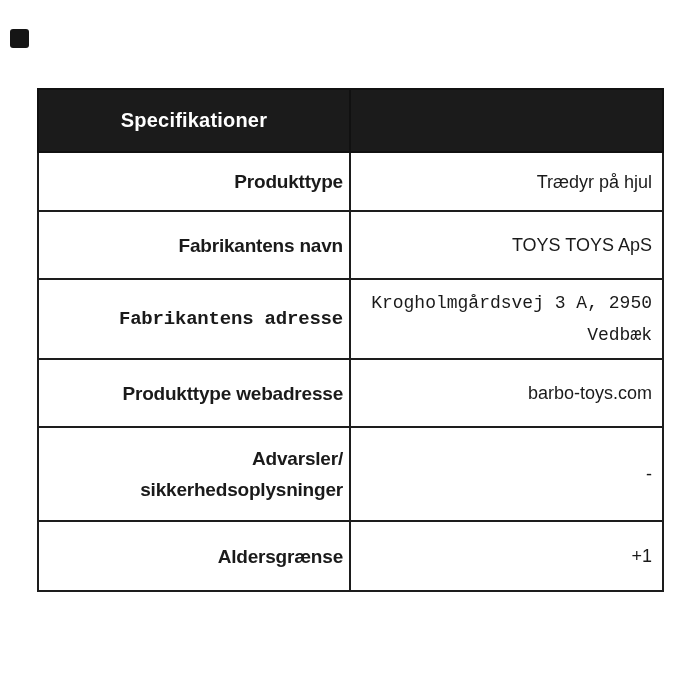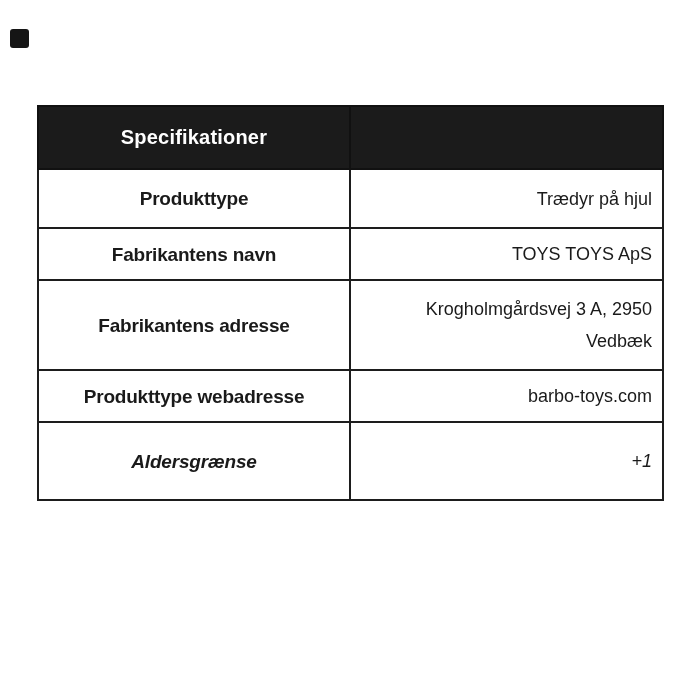--- a/index.html
+++ b/index.html
@@ -20,21 +20,21 @@
     left: 10px;
     top: 29px;
     width: 19px;
     height: 19px;
     background: #151515;
     border-radius: 3px;
   }
   table.spec-table {
     position: absolute;
     left: 37px;
-    top: 105px;
+    top: 88px;
     width: 627px;
     border-collapse: collapse;
     table-layout: fixed;
   }
   table.spec-table col.c-label { width: 312px; }
   table.spec-table td, table.spec-table th {
     border: 2px solid #1d1d1d;
     vertical-align: middle;
     overflow: hidden;
   }
@@ -44,38 +44,38 @@
     border-color: #111111;
     color: #ffffff;
     font-size: 20px;
     font-weight: bold;
     text-align: center;
     letter-spacing: 0.2px;
   }
   td.label-cell {
     font-weight: bold;
     font-size: 19px;
-    text-align: center;
+    text-align: right;
     padding: 0 6px 0 6px;
     line-height: 31px;
     letter-spacing: -0.2px;
     white-space: pre-line;
   }
   td.value-cell {
     font-weight: normal;
     font-size: 18px;
     text-align: right;
     padding: 0 10px;
     line-height: 32px;
     white-space: pre-line;
   }
-  tr.h60 { height: 52px; }
+  tr.h60 { height: 68px; }
   tr.h59 { height: 59px; }
-  tr.h62 { height: 78px; font-style: italic; }
-  tr.h90 { height: 90px; }
+  tr.h62 { height: 70px; }
+  tr.h90 { height: 80px; font-family: Liberation Mono, monospace; }
   tr.h94 { height: 94px; }
 </style>
 </head>
 <body>
 
 <div class="corner-mark"></div>
 
 <table class="spec-table">
   <colgroup>
     <col class="c-label">
@@ -98,18 +98,23 @@
     </tr>
     <tr class="h90">
       <td class="label-cell">Fabrikantens adresse</td>
       <td class="value-cell">Krogholmgårdsvej 3 A, 2950
 Vedbæk</td>
     </tr>
     <tr class="h60">
       <td class="label-cell">Produkttype webadresse</td>
       <td class="value-cell">barbo-toys.com</td>
     </tr>
+    <tr class="h94">
+      <td class="label-cell">Advarsler/
+sikkerhedsoplysninger</td>
+      <td class="value-cell">-</td>
+    </tr>
     <tr class="h62">
       <td class="label-cell">Aldersgrænse</td>
       <td class="value-cell">+1</td>
     </tr>
   </tbody>
 </table>
 
 </body></html>

